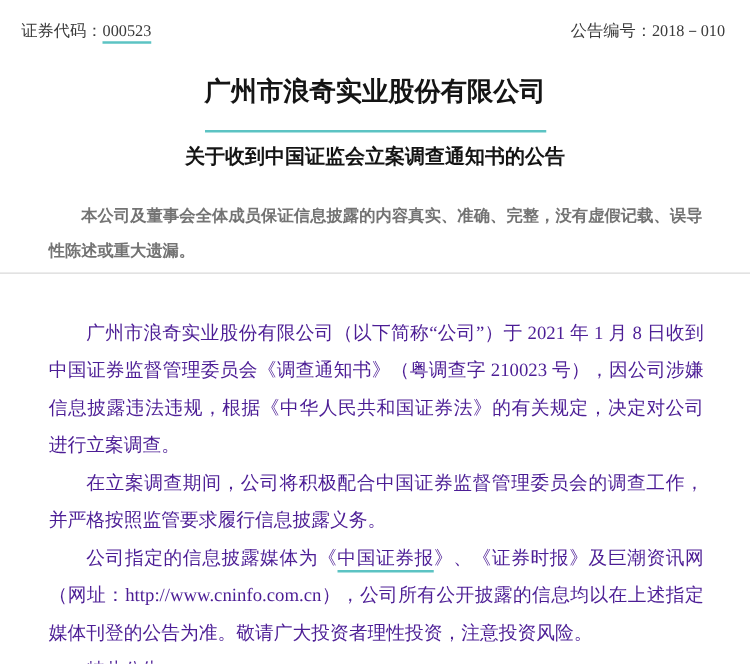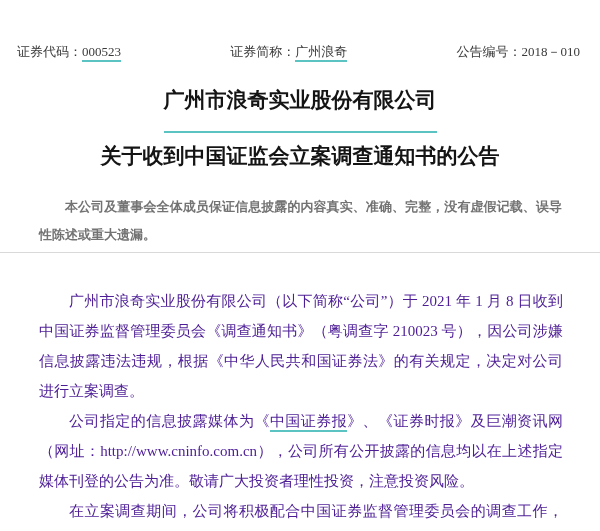--- a/index.html
+++ b/index.html
@@ -14,40 +14,39 @@
   .doc { width: 600px; height: 531px; position: relative; }
 
   
   .header-row {
     display: flex;
     justify-content: space-between;
     align-items: baseline;
     padding: 16px 20px 0 17px;
     font-size: 13px;
     color: #3a3a3a;
-    margin-top: 27px;
   }
   .header-item { white-space: nowrap; }
   .u-link {
     border-bottom: 2px solid #5cc3c3;
     padding-bottom: 1px;
     cursor: pointer;
   }
 
   
   .title-block { text-align: center; margin-top: 25px; color: #141414; }
   .title-line1 {
     font-size: 21px;
     font-weight: bold;
     display: inline-block;
     border-bottom: 2px solid #5cc3c3;
     padding-bottom: 17px;
   }
   .title-line2 {
-    font-size: 21px;
+    font-size: 16px;
     font-weight: bold;
     margin-top: 9px;
   }
 
   
   .statement {
     margin: 23px 38px 0 39px;
     font-size: 13px;
     font-weight: bold;
     line-height: 28px;
@@ -76,38 +75,35 @@
 </head>
 <body>
 
 <div class="doc">
 
   <div class="header-row">
     <div class="header-item">
       <span>证券代码：</span><span class="u-link">000523</span>
     </div>
     <div class="header-item">
-      <span>证券简称：</span><span class="u-link">广州浪奇</span>
-    </div>
-    <div class="header-item">
       <span>公告编号：</span><span>2018－010</span>
     </div>
   </div>
 
   <div class="title-block">
     <div>
       <span class="title-line1">广州市浪奇实业股份有限公司</span>
     </div>
     <div class="title-line2">关于收到中国证监会立案调查通知书的公告</div>
   </div>
 
   <p class="statement">本公司及董事会全体成员保证信息披露的内容真实、准确、完整，没有虚假记载、误导性陈述或重大遗漏。</p>
 
   <hr class="divider">
 
   <div class="body-block">
     <p class="para">广州市浪奇实业股份有限公司（以下简称“公司”）于 2021 年 1 月 8 日收到中国证券监督管理委员会《调查通知书》（粤调查字 210023 号），因公司涉嫌信息披露违法违规，根据《中华人民共和国证券法》的有关规定，决定对公司进行立案调查。</p>
+    <p class="para">在立案调查期间，公司将积极配合中国证券监督管理委员会的调查工作，并严格按照监管要求履行信息披露义务。</p>
     <p class="para"><span>公司指定的信息披露媒体为《</span><span class="u-link">中国证券报</span><span>》、《证券时报》及巨潮资讯网（网址：http://www.cninfo.com.cn），公司所有公开披露的信息均以在上述指定媒体刊登的公告为准。敬请广大投资者理性投资，注意投资风险。</span></p>
-    <p class="para">在立案调查期间，公司将积极配合中国证券监督管理委员会的调查工作，并严格按照监管要求履行信息披露义务。</p>
     <p class="para">特此公告。</p>
   </div>
 
 </div>
 
 </body></html>

